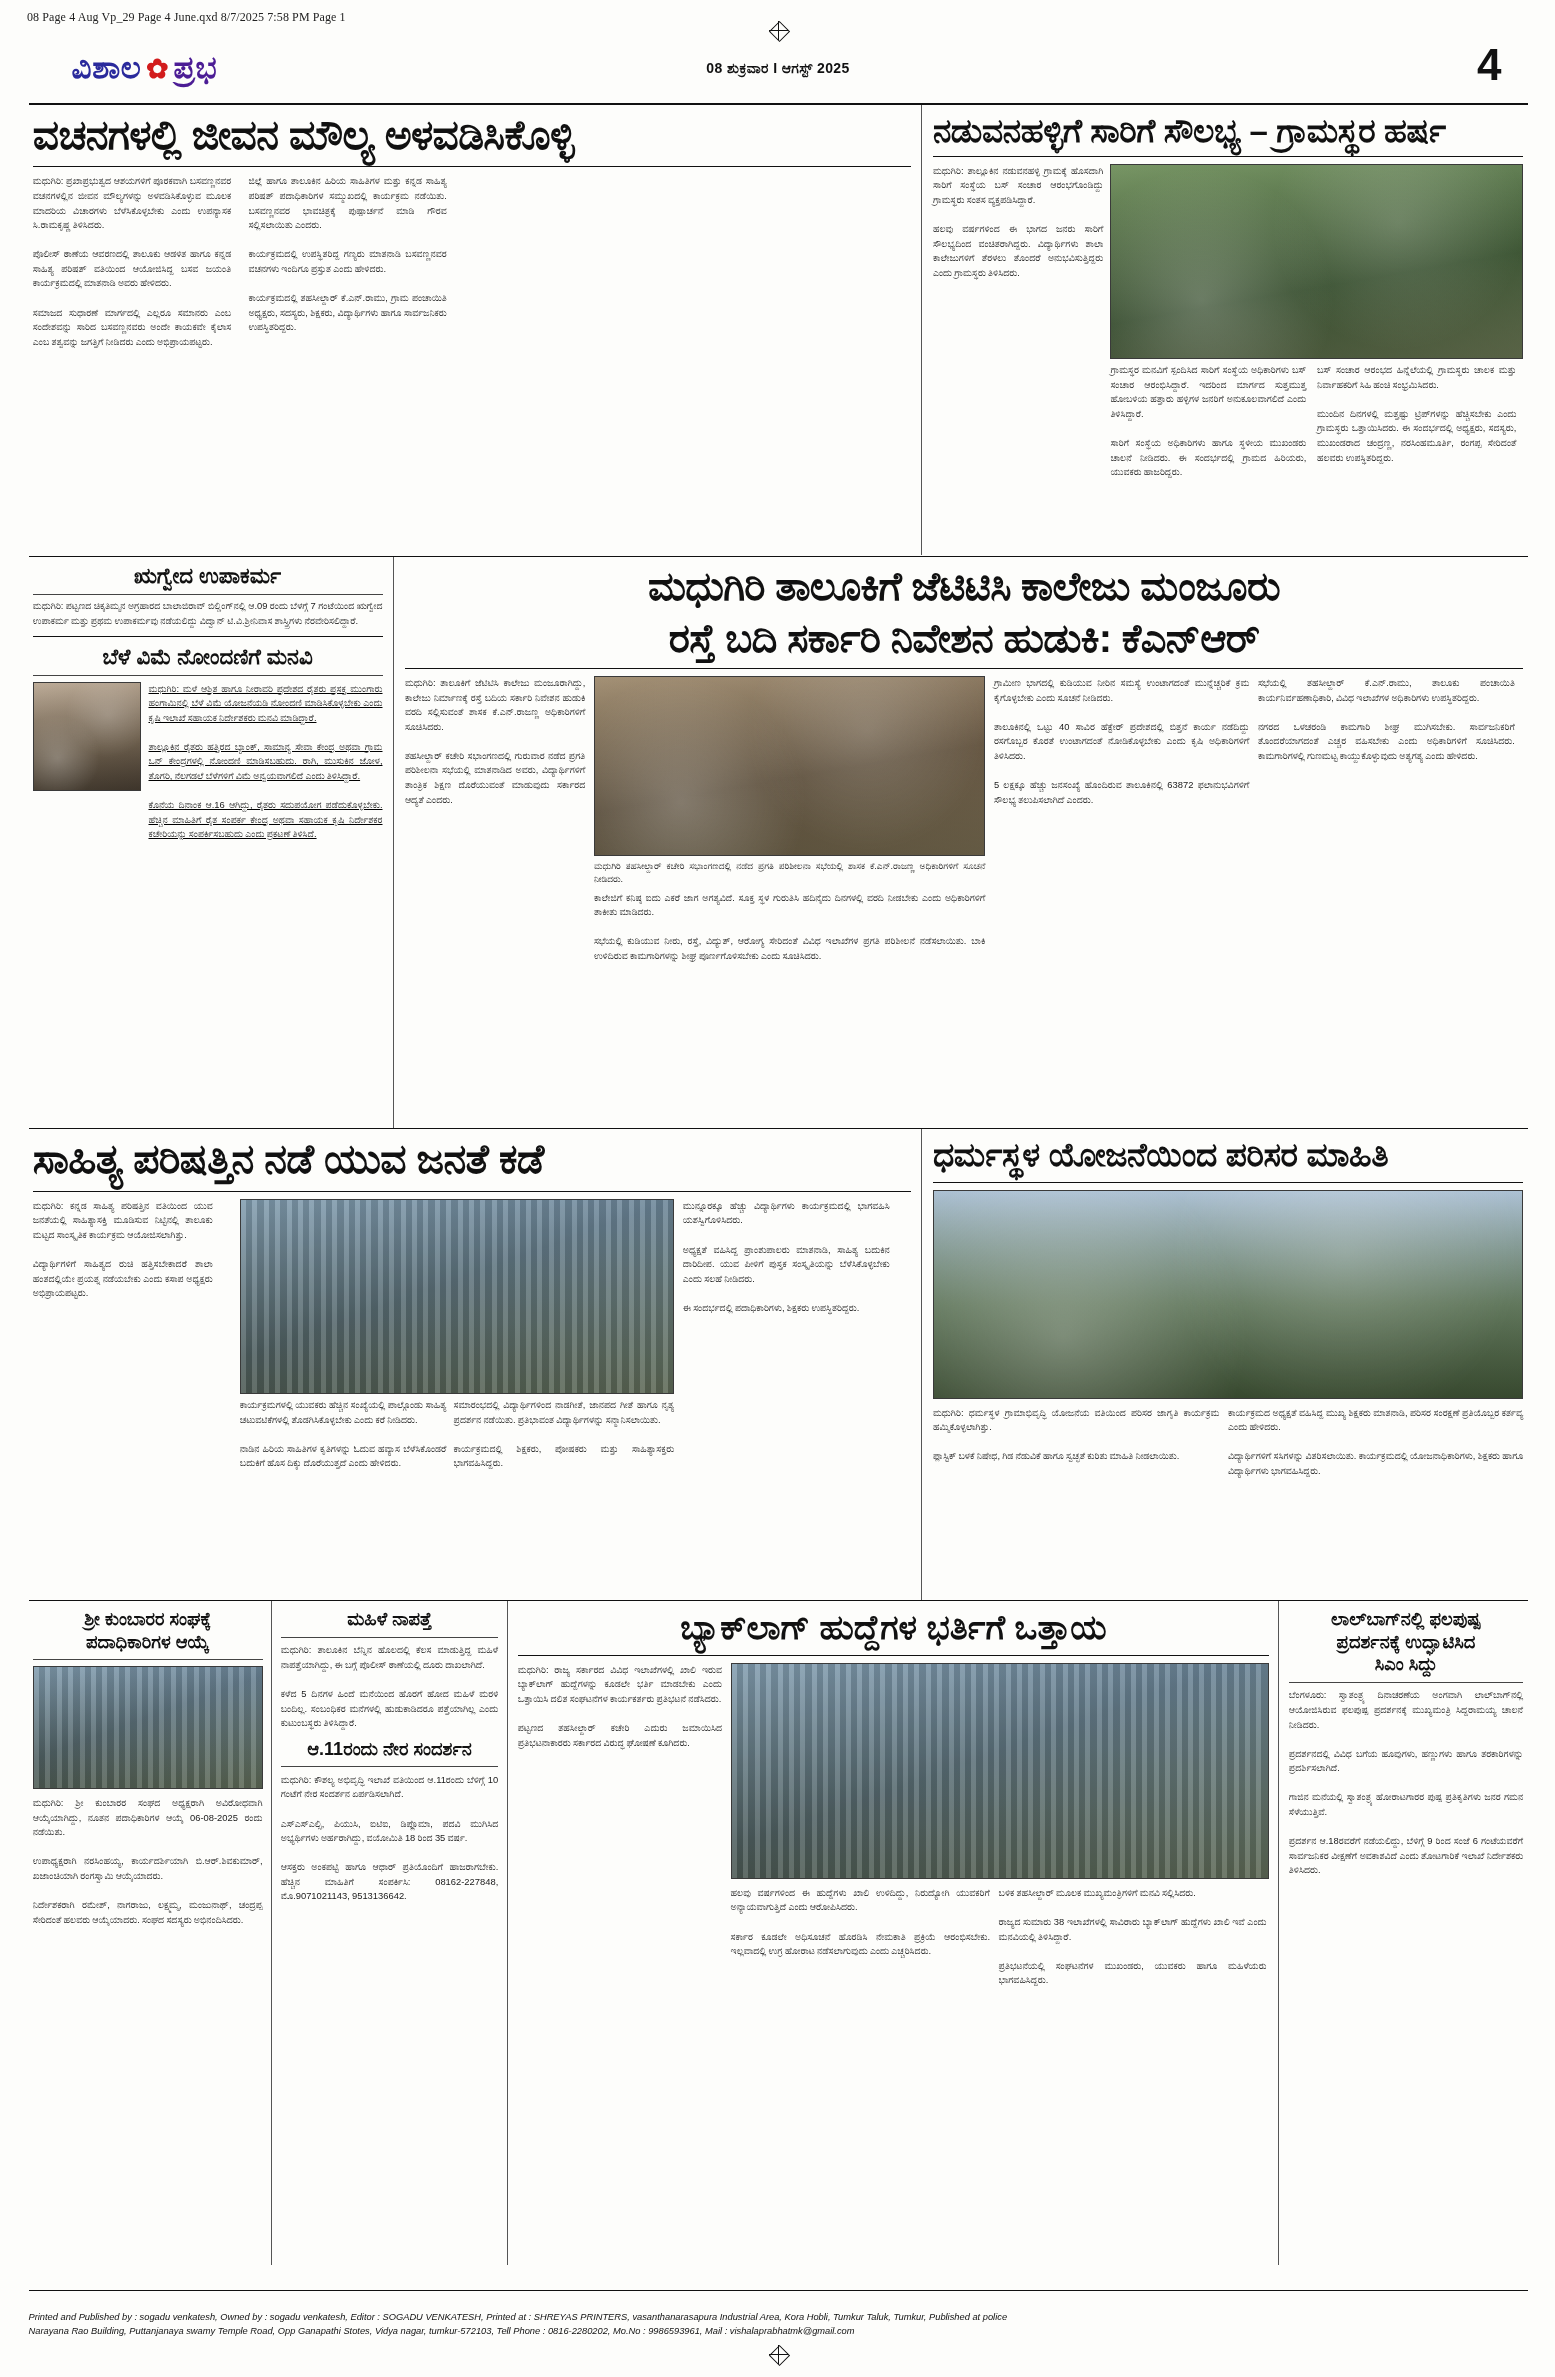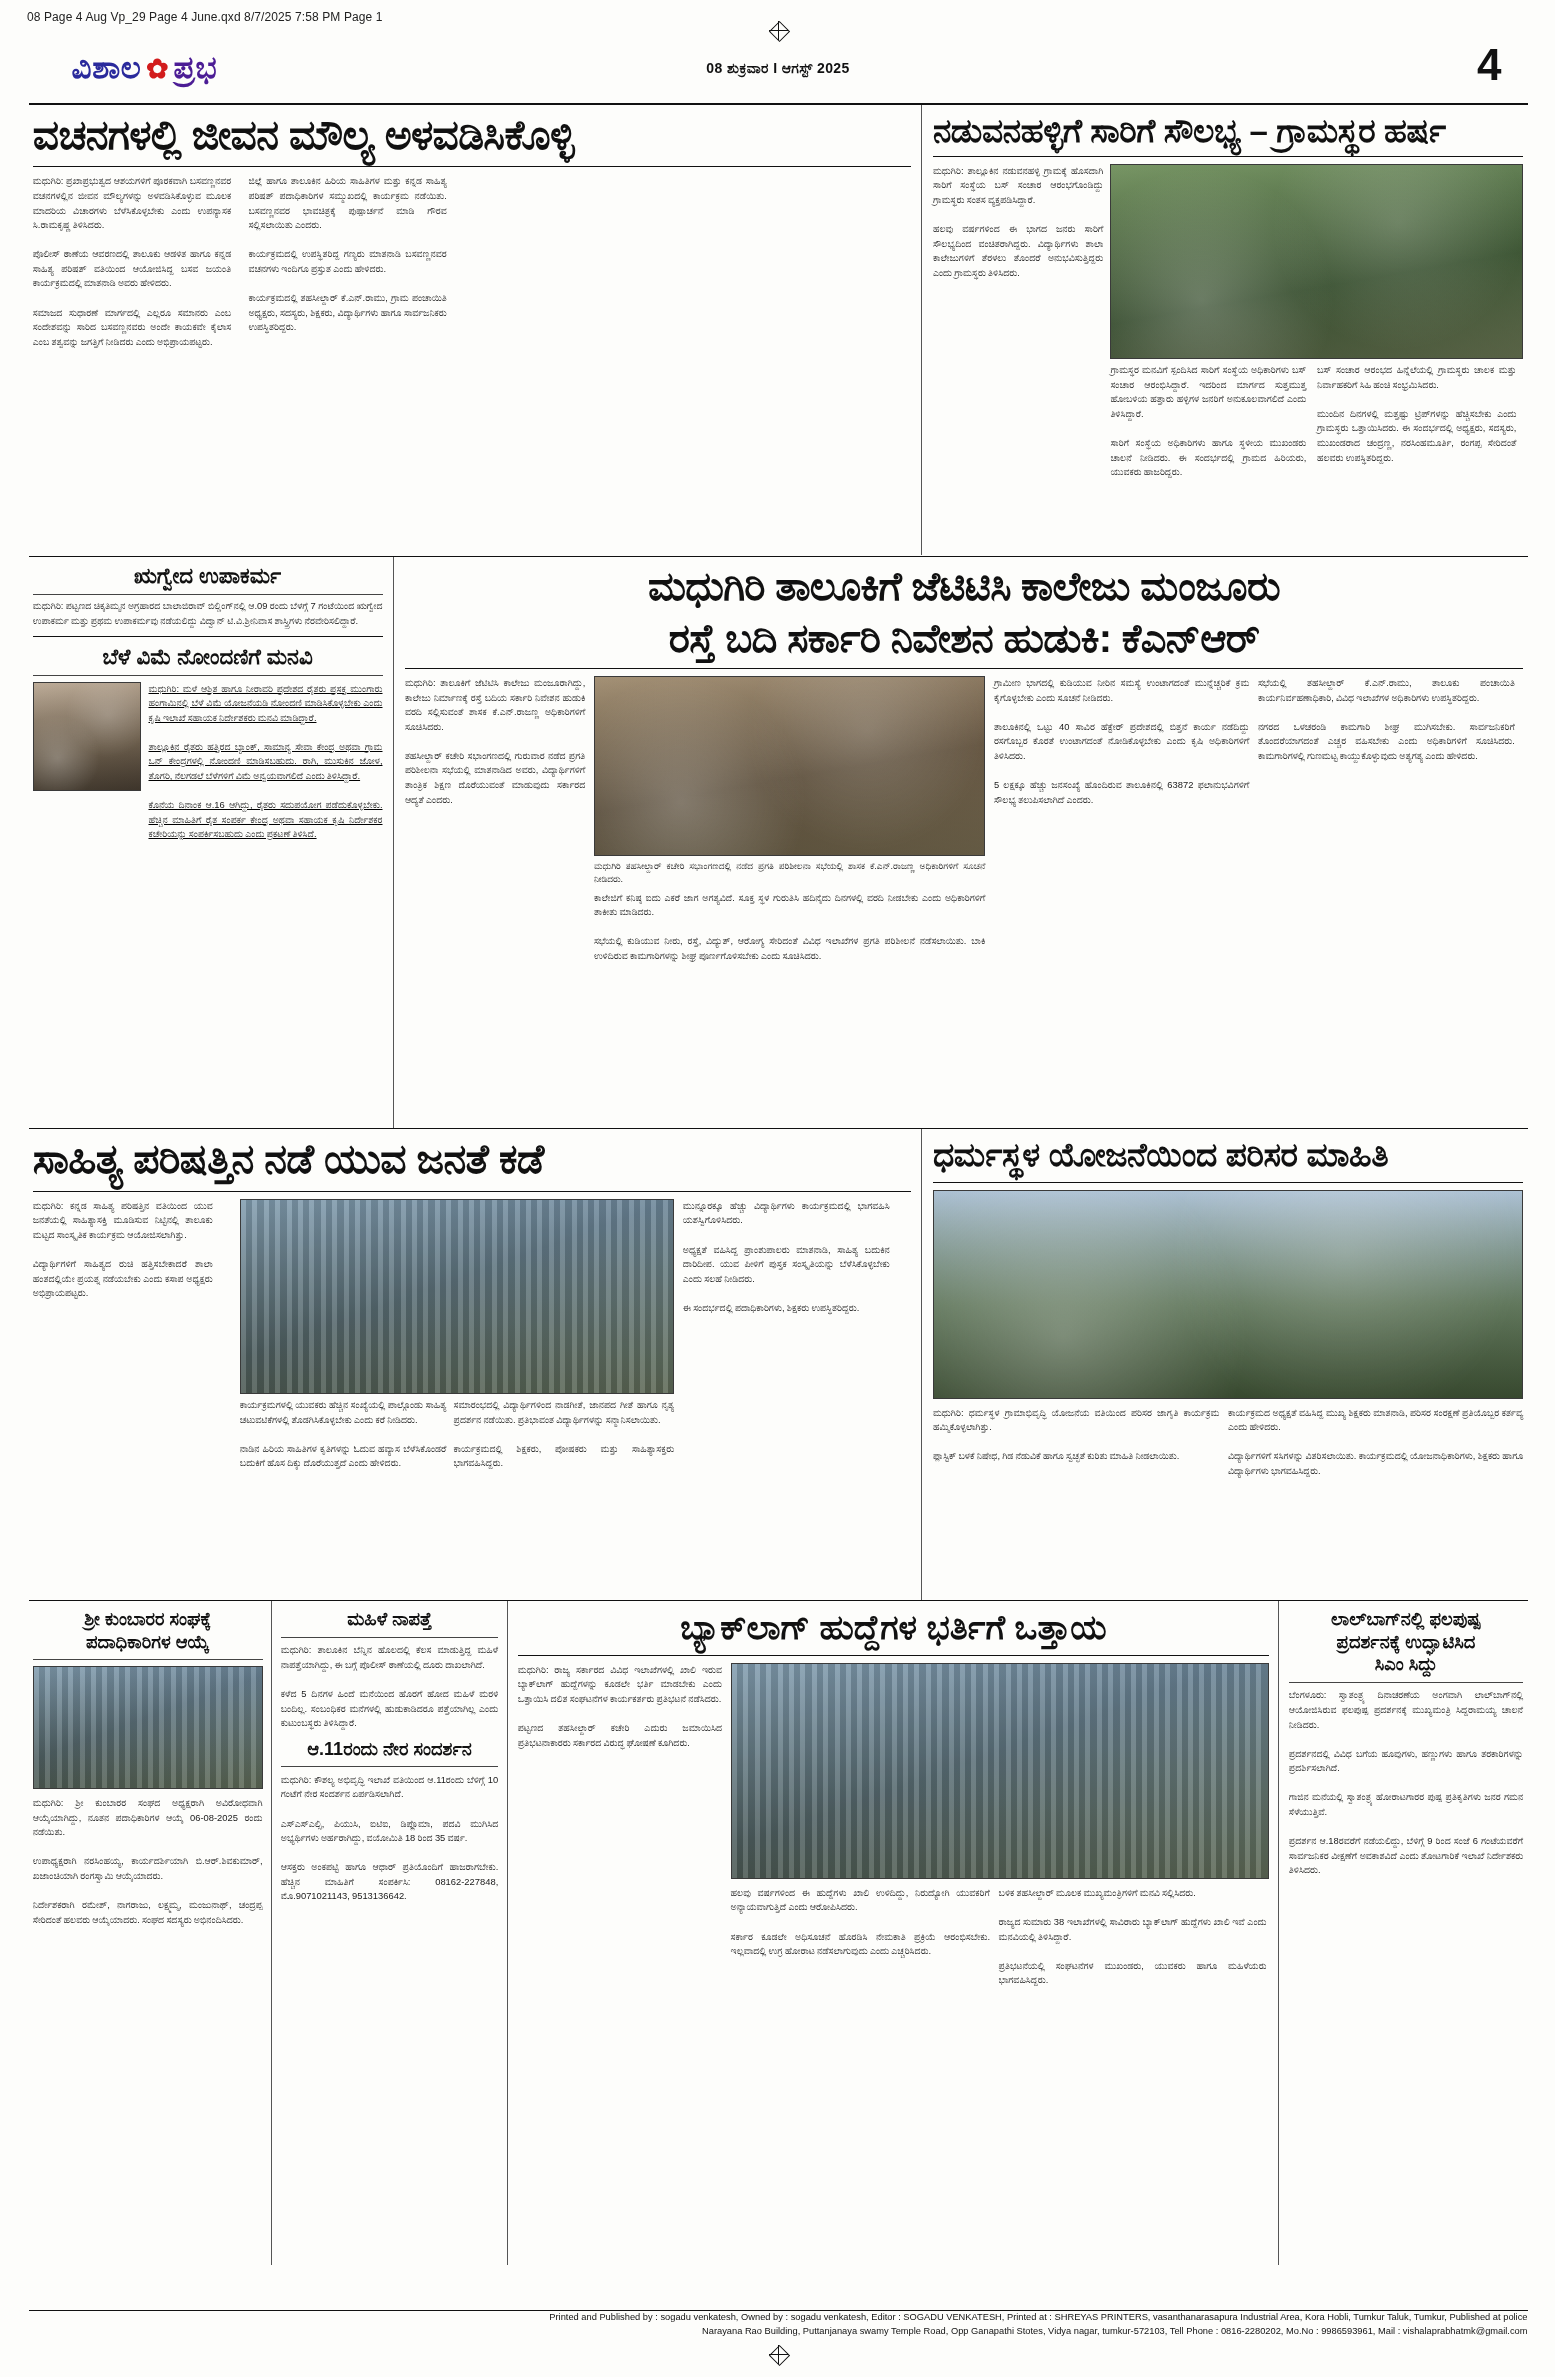--- a/index.html
+++ b/index.html
@@ -2,21 +2,21 @@
 <html style="font-size:11.4px"><head>
 <meta charset="utf-8">
 <style>
   html,body{margin:0;padding:0;background:#9a9a9a;}
   body{font-family:"Liberation Sans",sans-serif;}
   .page{
     width:1555px;height:2377px;background:#fdfdfb;margin:0 auto;position:relative;
     box-sizing:border-box;padding:0;overflow:hidden;
   }
   .printmark{
-    position:absolute;top:10px;left:27px;font-size:12px;color:#222;letter-spacing:0.1px;
+    position:absolute;top:10px;left:27px;font-size:12px;color:#222;letter-spacing:0.1px;font-family:Liberation Serif, serif;
   }
   .regmark{position:absolute;width:18.6px;height:18.6px;}
   .regmark:before,.regmark:after{content:"";position:absolute;background:#111;}
   .regmark:before{left:8.6px;top:0;width:1.4px;height:18.6px;}
   .regmark:after{top:8.6px;left:0;height:1.4px;width:18.6px;}
   .regmark .dia{position:absolute;left:2.9px;top:2.9px;width:13px;height:13px;border:1.4px solid #111;transform:rotate(45deg);}
   .rm-top{top:21.4px;left:769px;}
   .rm-bottom{bottom:13px;left:769px;}
 
   .sheet{position:absolute;left:28.5px;top:34px;width:1499px;height:2305px;}
@@ -68,21 +68,21 @@
   .ph-portrait{background:linear-gradient(170deg,#b9a792,#7d6a56 60%,#54443a);}
   .cap{font-size:9px;line-height:1.45;text-align:justify;color:#1a1a1a;}
 
   
   .flexrow{display:flex;}
   .mt6{margin-top:4.3px;}
   .mt10{margin-top:7.1px;}
 
   .footer{
     position:absolute;left:0;right:0;bottom:0;border-top:1.4px solid #111;
-    text-align:right;font-size:9.3px;line-height:1.5;color:#111;padding-top:0;
+    text-align:left;font-size:9.3px;line-height:1.5;color:#111;padding-top:20px;font-style:italic;
   }
 </style>
 </head>
 <body>
 
 <div class="page">
 
   <div class="printmark">08 Page 4 Aug Vp_29 Page 4 June.qxd  8/7/2025  7:58 PM  Page 1</div>
   <div class="regmark rm-top">
       <span class="dia"></span>

